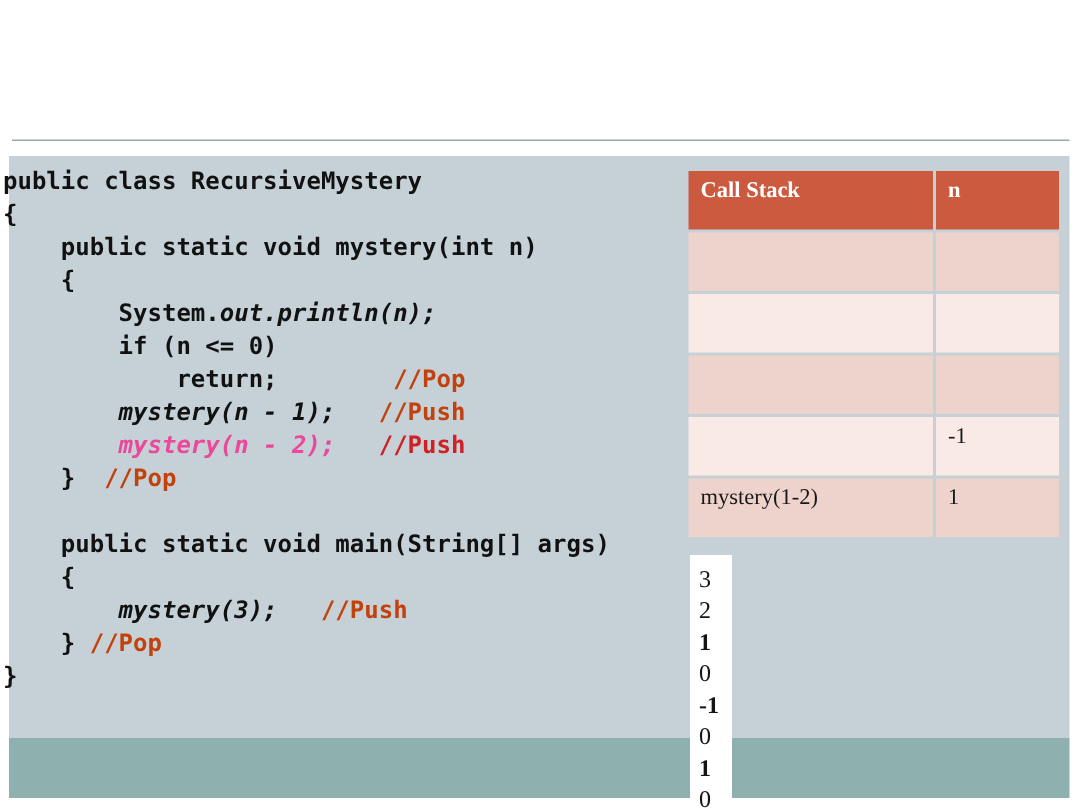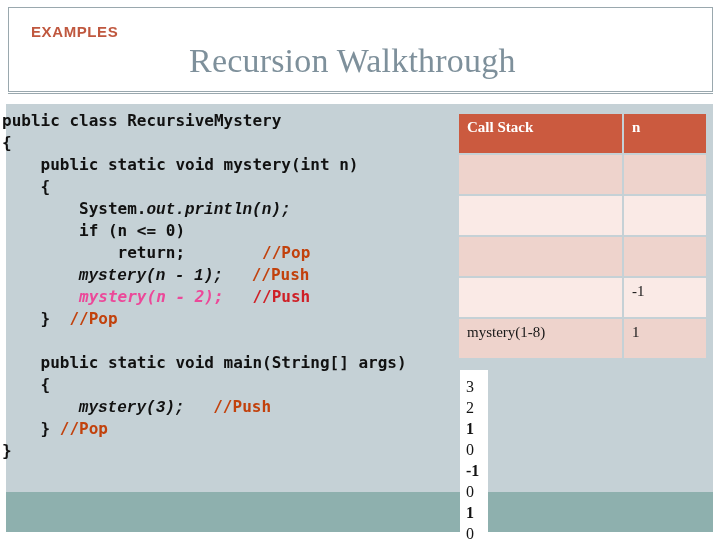--- a/index.html
+++ b/index.html
@@ -88,21 +88,21 @@
     width: 460px;
     font-family: "DejaVu Sans Mono", "Liberation Mono", monospace;
     font-size: 16px;
     line-height: 22px;
     color: #111111;
     white-space: pre;
     font-weight: bold;
   }
   #code-text .ln { display: block; height: 22px; }
   .kw { font-weight: bold; color: #111111; }
-  .it { font-style: italic; font-weight: bold; color: #111111; font-family: Liberation Mono, monospace; }
+  .it { font-style: italic; font-weight: bold; color: #111111; }
   .cmt { font-weight: bold; color: #c2410c; }
   .red { color: #cf2027; }
   .red-it { color: #ec4899; font-style: italic; font-weight: bold; }
 
   
   #call-stack-table {
     position: absolute;
     left: 457px;
     top: 112px;
     width: 249px;
@@ -151,24 +151,20 @@
     font-size: 16px;
     color: #141414;
   }
   #output-list .outnum.b { font-weight: bold; }
 </style>
 </head>
 <body>
 
 <div id="slide">
 
-  <div id="header-box">
-    <div id="examples-label">EXAMPLES</div>
-    <div id="slide-title">Recursion Walkthrough</div>
-  </div>
   <div id="header-rule"></div>
 
   <div id="code-panel"></div>
   <div id="bottom-bar"></div>
 
   <div id="code-text"><span class="ln"><span class="kw">public class RecursiveMystery</span></span><span class="ln"><span class="kw">{</span></span><span class="ln"><span class="kw">    public static void mystery(int n)</span></span><span class="ln"><span class="kw">    {</span></span><span class="ln"><span class="kw">        System.</span><span class="it">out.println(n);</span></span><span class="ln"><span class="kw">        if (n &lt;= 0)</span></span><span class="ln"><span class="kw">            return;        </span><span class="cmt">//Pop</span></span><span class="ln"><span class="it">        mystery(n - 1);   </span><span class="cmt">//Push</span></span><span class="ln"><span class="red-it">        mystery(n - 2);   </span><span class="red">//Push</span></span><span class="ln"><span class="kw">    }  </span><span class="cmt">//Pop</span></span><span class="ln">&nbsp;</span><span class="ln"><span class="kw">    public static void main(String[] args)</span></span><span class="ln"><span class="kw">    {</span></span><span class="ln"><span class="it">        mystery(3);   </span><span class="cmt">//Push</span></span><span class="ln"><span class="kw">    } </span><span class="cmt">//Pop</span></span><span class="ln"><span class="kw">}</span></span></div>
 
   <table id="call-stack-table">
     <colgroup>
         <col class="c1">
@@ -191,21 +187,21 @@
         </tr>
         <tr class="dark">
           <td></td>
           <td></td>
         </tr>
         <tr class="light">
           <td></td>
           <td>-1</td>
         </tr>
         <tr class="dark">
-          <td>mystery(1-8)</td>
+          <td>mystery(1-2)</td>
           <td>1</td>
         </tr>
       </tbody>
   </table>
 
   <div id="output-list">
       <span class="outnum">3</span>
       <span class="outnum">2</span>
       <span class="outnum b">1</span>
       <span class="outnum">0</span>

